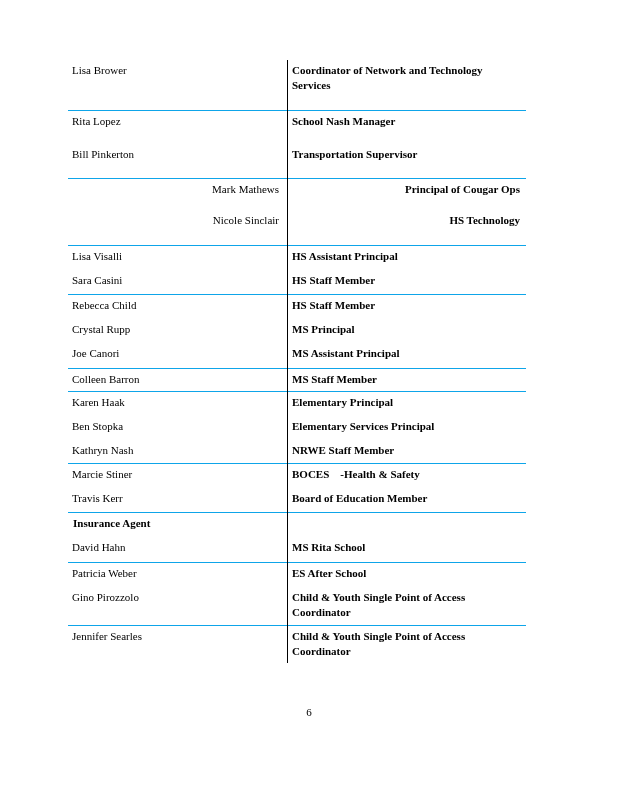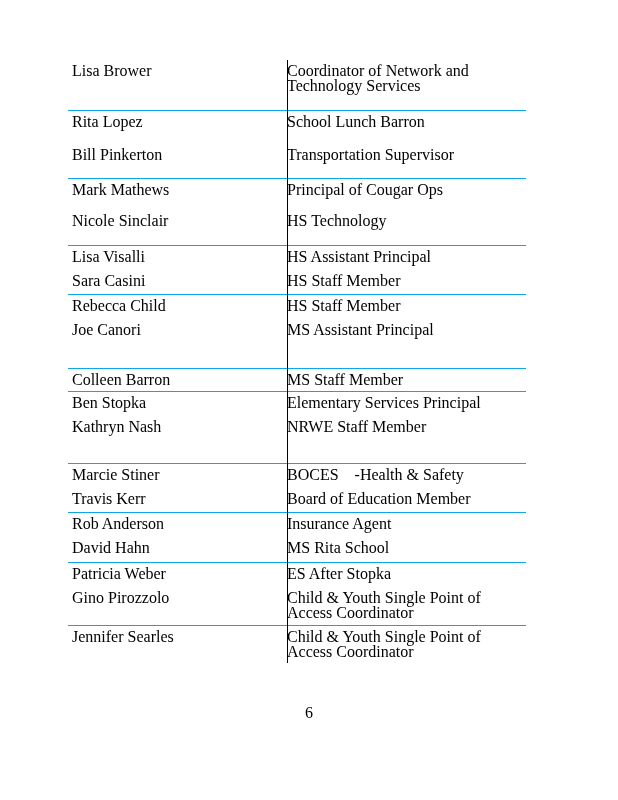--- a/index.html
+++ b/index.html
@@ -6,21 +6,21 @@
     margin: 0;
     padding: 0;
     background: #ffffff;
   }
   .page {
     position: relative;
     width: 618px;
     height: 800px;
     background: #ffffff;
     font-family: "Liberation Serif", serif;
-    font-size: 16px;
+    font-size: 11px;
     line-height: 15px;
     color: #000000;
     overflow: hidden;
   }
   .staff-table {
     position: absolute;
     left: 68px;
     top: 60px;
     width: 458px;
   }
@@ -35,21 +35,21 @@
   .group {
     box-sizing: border-box;
     padding-top: 3px;
     overflow: hidden;
   }
   .group + .group {
     border-top: 1px solid #0ea5e9;
   }
   .g1  { height: 50px; }
   .g2  { height: 68px; }
-  .g3  { height: 67px; }
+  .g3  { height: 67px; text-align: right; }
   .g4  { height: 49px; }
   .g5  { height: 74px; }
   .g6  { height: 23px; }
   .g7  { height: 72px; }
   .g8  { height: 49px; }
   .g9  { height: 50px; }
   .g10 { height: 63px; }
   .g11 { height: 38px; }
   .entry {
     display: flex;
@@ -61,22 +61,24 @@
   .cell-name {
     box-sizing: border-box;
     width: 219px;
     padding-left: 4px;
     padding-right: 8px;
     flex: 0 0 auto;
   }
   .cell-role {
     box-sizing: border-box;
     flex: 1 1 auto;
+    padding-left: 5px;
     padding-right: 6px;
     white-space: pre-wrap;
+    font-weight: bold;
   }
   .page-number {
     position: absolute;
     left: 0;
     top: 705px;
     width: 100%;
     text-align: center;
   }
 </style>
 </head>
@@ -90,21 +92,21 @@
     <div class="group g1">
       <div class="entry">
         <div class="cell-name">Lisa Brower</div>
         <div class="cell-role">Coordinator of Network and Technology Services</div>
       </div>
     </div>
 
     <div class="group g2">
       <div class="entry">
         <div class="cell-name">Rita Lopez</div>
-        <div class="cell-role">School Lunch Barron</div>
+        <div class="cell-role">School Nash Manager</div>
       </div>
       <div class="entry">
         <div class="cell-name">Bill Pinkerton</div>
         <div class="cell-role">Transportation Supervisor</div>
       </div>
     </div>
 
     <div class="group g3">
       <div class="entry">
         <div class="cell-name">Mark Mathews</div>
@@ -126,34 +128,42 @@
         <div class="cell-role">HS Staff Member</div>
       </div>
     </div>
 
     <div class="group g5">
       <div class="entry">
         <div class="cell-name">Rebecca Child</div>
         <div class="cell-role">HS Staff Member</div>
       </div>
       <div class="entry">
+        <div class="cell-name">Crystal Rupp</div>
+        <div class="cell-role">MS Principal</div>
+      </div>
+      <div class="entry">
         <div class="cell-name">Joe Canori</div>
         <div class="cell-role">MS Assistant Principal</div>
       </div>
     </div>
 
     <div class="group g6">
       <div class="entry">
         <div class="cell-name">Colleen Barron</div>
         <div class="cell-role">MS Staff Member</div>
       </div>
     </div>
 
     <div class="group g7">
       <div class="entry">
+        <div class="cell-name">Karen Haak</div>
+        <div class="cell-role">Elementary Principal</div>
+      </div>
+      <div class="entry">
         <div class="cell-name">Ben Stopka</div>
         <div class="cell-role">Elementary Services Principal</div>
       </div>
       <div class="entry">
         <div class="cell-name">Kathryn Nash</div>
         <div class="cell-role">NRWE Staff Member</div>
       </div>
     </div>
 
     <div class="group g8">
@@ -162,33 +172,32 @@
         <div class="cell-role">BOCES    -Health &amp; Safety</div>
       </div>
       <div class="entry">
         <div class="cell-name">Travis Kerr</div>
         <div class="cell-role">Board of Education Member</div>
       </div>
     </div>
 
     <div class="group g9">
       <div class="entry">
-        <div class="cell-name">Rob Anderson</div>
         <div class="cell-role">Insurance Agent</div>
       </div>
       <div class="entry">
         <div class="cell-name">David Hahn</div>
         <div class="cell-role">MS Rita School</div>
       </div>
     </div>
 
     <div class="group g10">
       <div class="entry">
         <div class="cell-name">Patricia Weber</div>
-        <div class="cell-role">ES After Stopka</div>
+        <div class="cell-role">ES After School</div>
       </div>
       <div class="entry">
         <div class="cell-name">Gino Pirozzolo</div>
         <div class="cell-role">Child &amp; Youth Single Point of Access Coordinator</div>
       </div>
     </div>
 
     <div class="group g11">
       <div class="entry">
         <div class="cell-name">Jennifer Searles</div>

